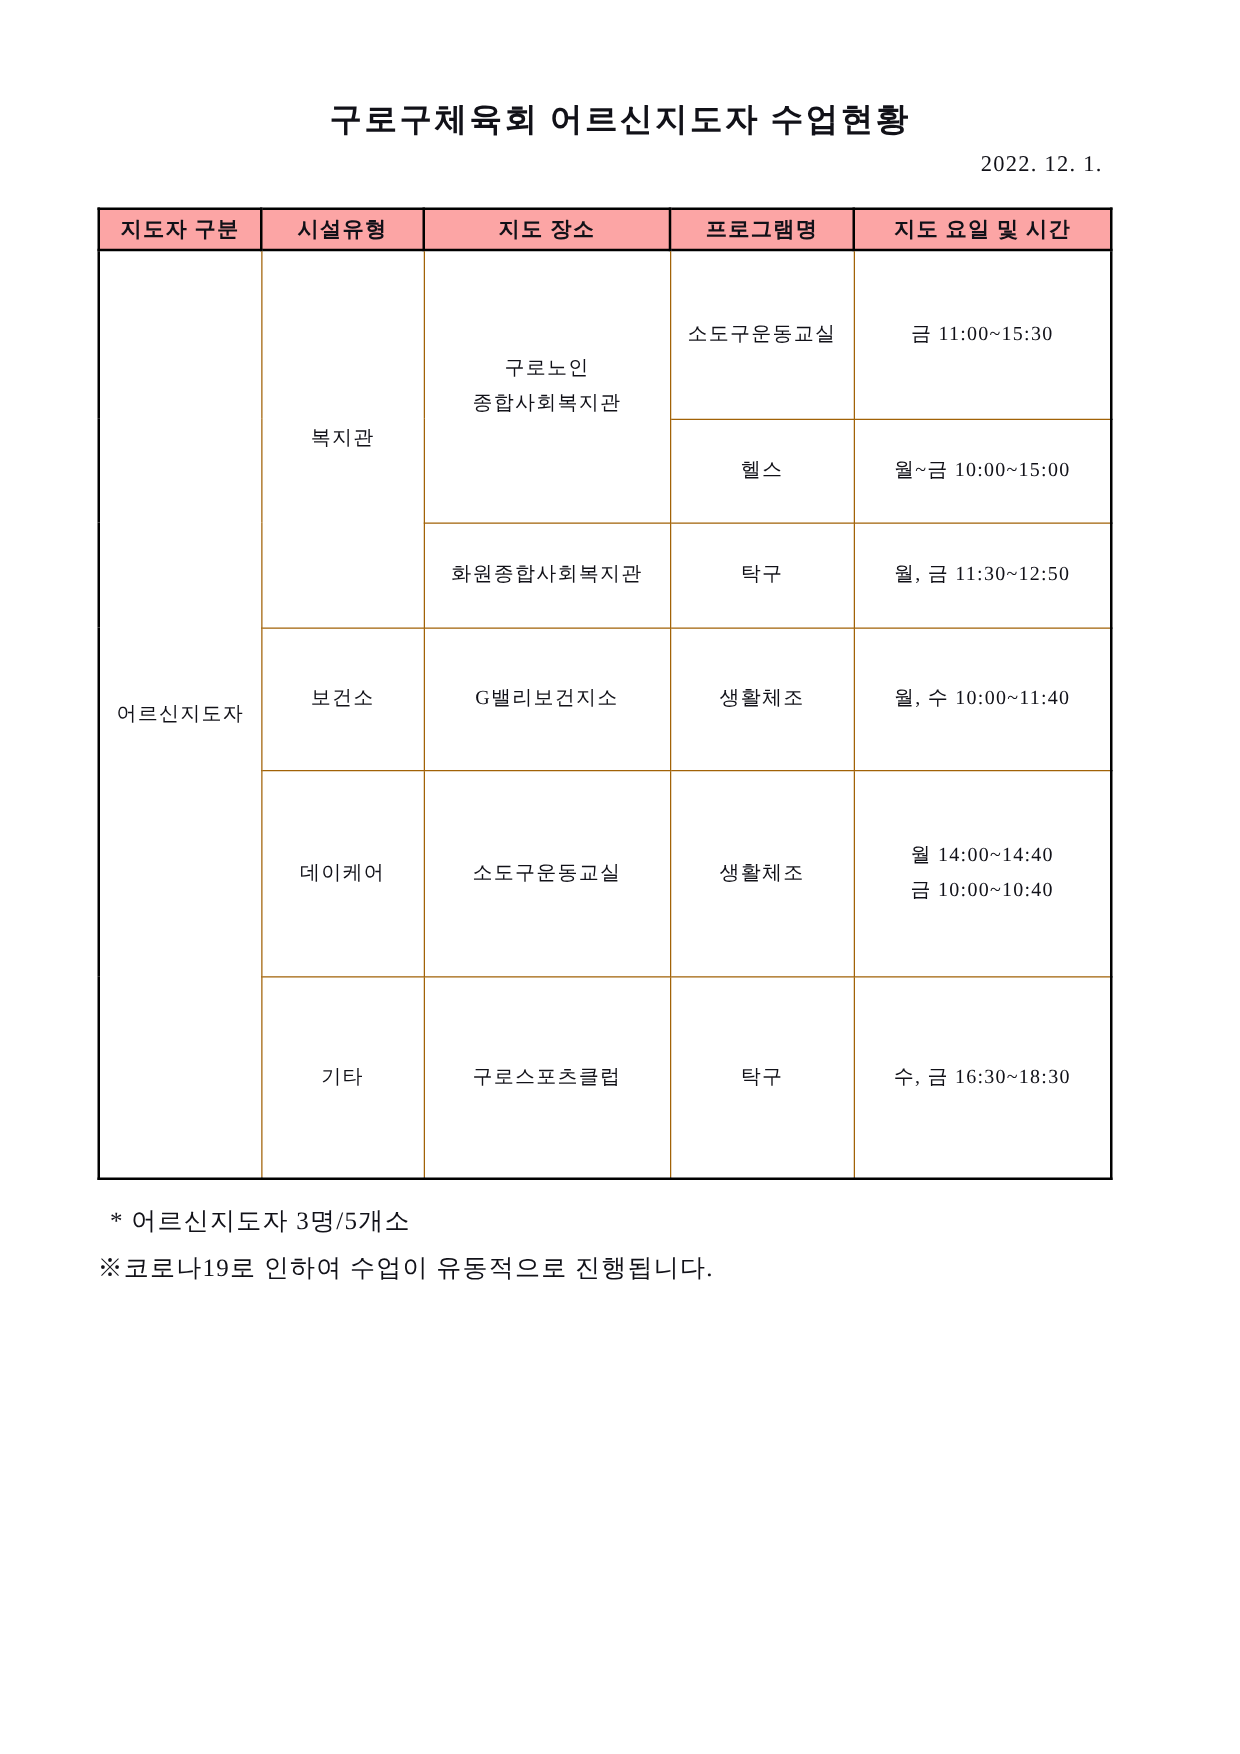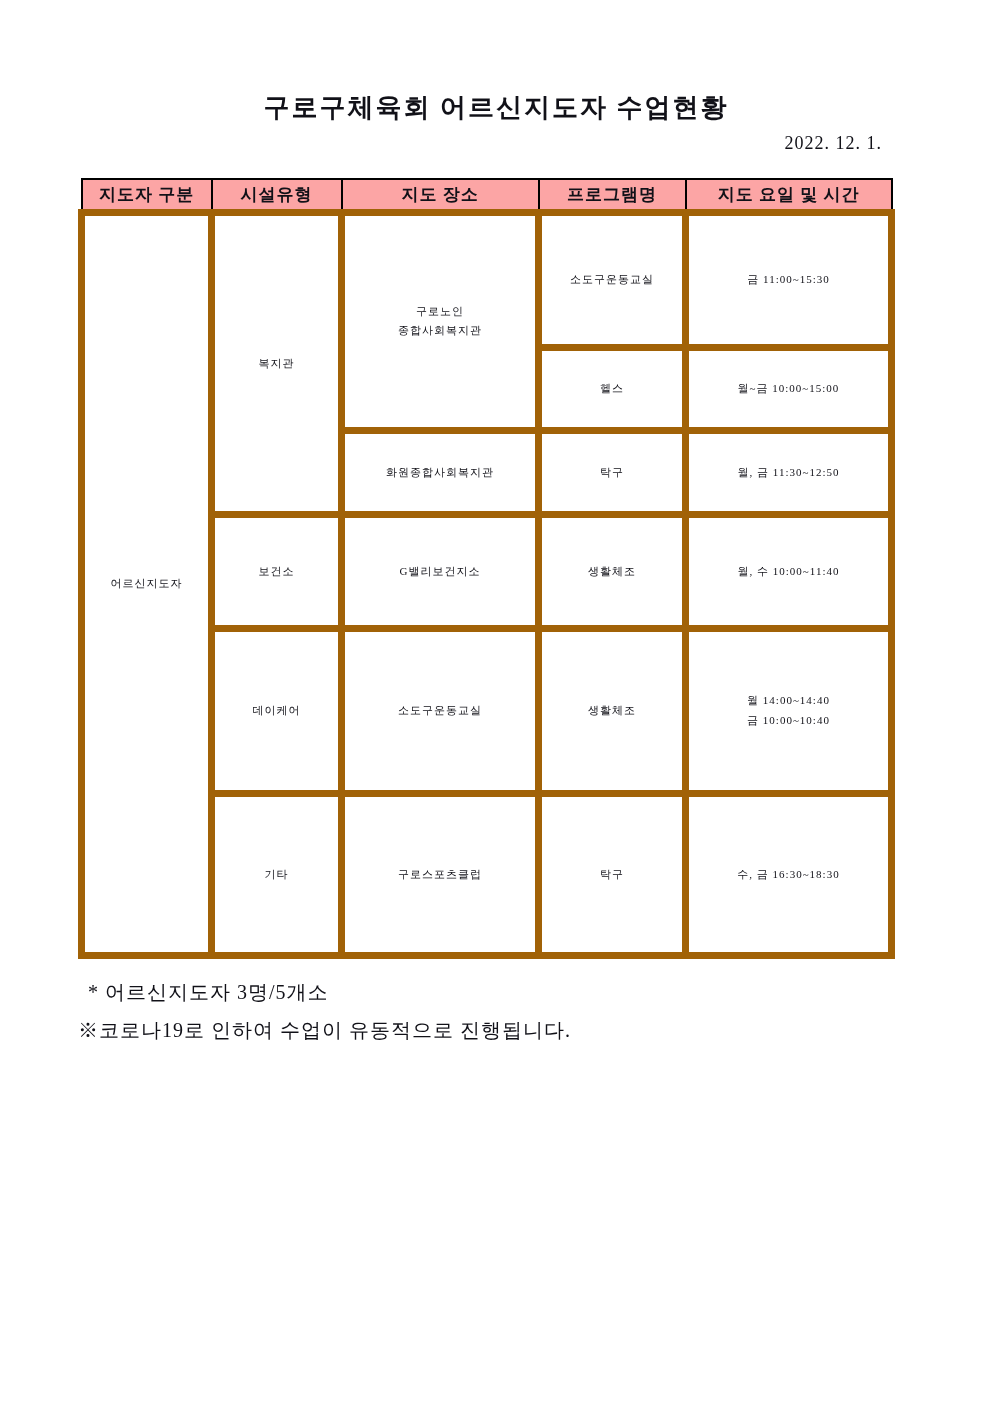--- a/index.html
+++ b/index.html
@@ -8,21 +8,20 @@
     background: #ffffff;
   }
   .page {
     position: relative;
     width: 992px;
     height: 1069px;
     background: #ffffff;
     font-family: "Liberation Serif", "DejaVu Serif", serif;
     color: #111118;
     overflow: hidden;
-    margin-top: 12px;
   }
   .doc-title {
     padding-top: 80px;
     text-align: center;
     font-size: 26px;
     font-weight: bold;
     letter-spacing: 2px;
     line-height: 1.2;
   }
   .content {
@@ -47,22 +46,22 @@
     border: 2px solid #000000;
     background: #fca5a5;
     font-size: 17px;
     font-weight: bold;
     letter-spacing: 1px;
     text-align: center;
     vertical-align: middle;
     padding: 0;
   }
   table.class-table td {
-    border: 7px solid #a16207;
-    font-size: 11px;
+    border: 1px solid #a16207;
+    font-size: 16px;
     letter-spacing: 1px;
     text-align: center;
     vertical-align: middle;
     white-space: pre-line;
     line-height: 1.75;
     padding: 0;
   }
   tr.row-head   { height: 33px; }
   tr.row-1      { height: 135px; }
   tr.row-2      { height: 83px; }

